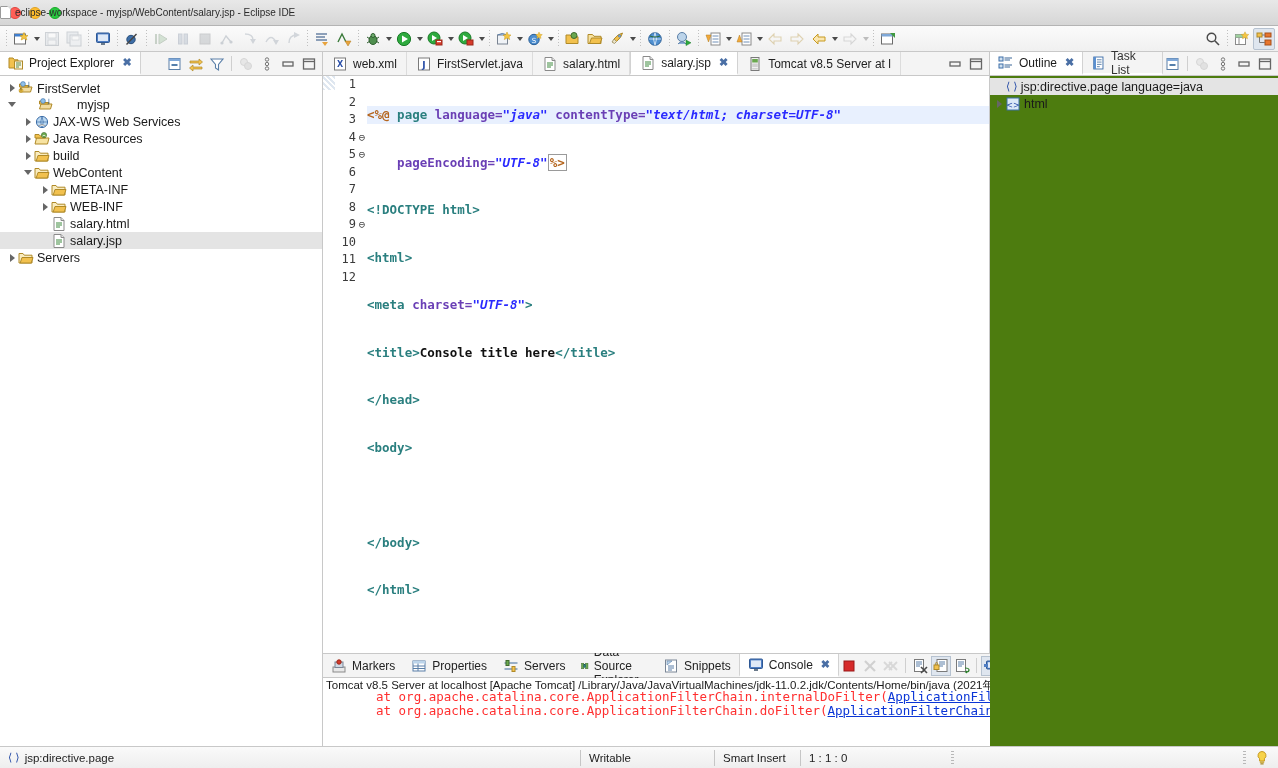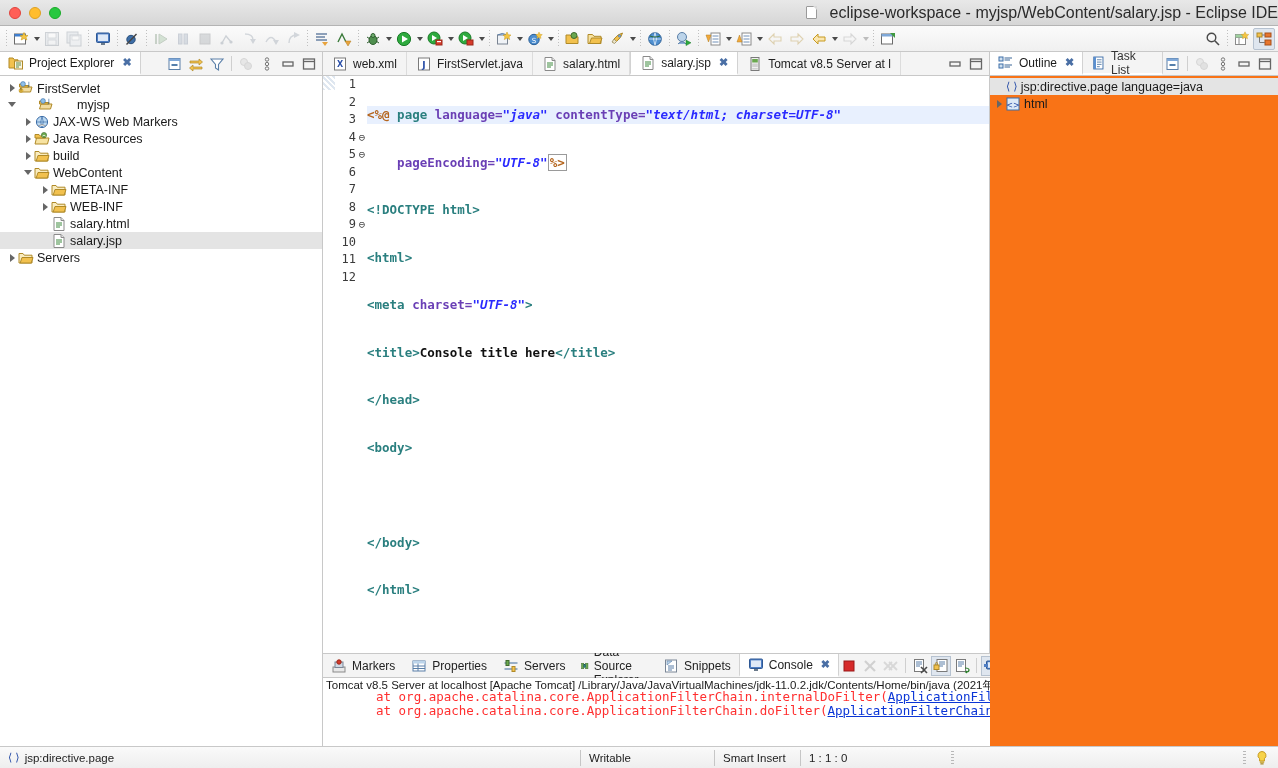--- a/index.html
+++ b/index.html
@@ -22,23 +22,23 @@
     position: relative;
     flex: 0 0 26px;
   }
   .traffic { display: flex; gap: 8px; padding-left: 9px; align-items: center; }
   .dot { width: 12px; height: 12px; border-radius: 50%; }
   .dot.r { background: #ff5f57; border: 1px solid #e0443e; }
   .dot.y { background: #ffbd2e; border: 1px solid #dea123; }
   .dot.g { background: #28c840; border: 1px solid #1aab29; }
   .title-center {
     position: absolute; left: 0; right: 0; top: 0; bottom: 0;
-    display: flex; align-items: center; justify-content: flex-end;
-    gap: 13px;
-    font-size: 16px; color: #2b2b2b;
+    display: flex; align-items: center; justify-content: flex-start;
+    gap: 4px;
+    font-size: 10px; color: #2b2b2b;
     pointer-events: none;
   }
   .title-doc-icon {
     width: 11px; height: 13px; background: #fff;
     border: 1px solid #9a9a9a; border-radius: 1px;
     position: relative;
   }
   .title-doc-icon:after {
     content: ""; position: absolute; top: -1px; right: -1px;
     border-left: 4px solid transparent; border-top: 4px solid #d8d8d8;
@@ -131,21 +131,21 @@
     border-bottom: 2px solid #ffffff; }
   .btools { margin-left: auto; display: flex; align-items: center; gap: 1px; padding-right: 3px; }
   .console-body { flex: 1 1 auto; overflow: hidden; background: #ffffff; padding-left: 3px; }
   .con-head { font-size: 11.5px; color: #1a1a1a; line-height: 14px; white-space: nowrap; }
   .con-line { font-family: "DejaVu Sans Mono", monospace; font-size: 12.5px; color: #ff2f2f;
     line-height: 14px; white-space: nowrap; }
   .con-link { color: #0a35d6; text-decoration: underline; }
   .con-line.clip { margin-top: -2px; }
 
   
-  .right-panel { width: 288px; flex: 0 0 288px; display: flex; flex-direction: column; background: #f97316; }
+  .right-panel { width: 288px; flex: 0 0 288px; display: flex; flex-direction: column; background: #4d7c0f; }
   .otree { flex: 1 1 auto; padding-top: 2px; font-size: 12.5px; }
   .orow { height: 17px; display: flex; align-items: center; white-space: nowrap; padding-left: 2px; }
   .orow.sel { background: #e4e4e4; }
 
   
   .statusbar { height: 22px; flex: 0 0 22px; display: flex; align-items: center;
     background: linear-gradient(to bottom, #fafafa, #eeeeee); border-top: 1px solid #c8c8c8;
     font-size: 11.5px; color: #222; }
   .sb-cell { display: flex; align-items: center; height: 22px; padding: 0 8px; gap: 5px; }
   .sb-div { width: 1px; height: 16px; background: #c6c6c6; }
@@ -547,21 +547,21 @@
 
         <div class="trow" style="padding-left:22px;">
           <span class="twist closed">
               <span class="ar"></span>
             </span>
           <svg class="ic" viewBox="0 0 16 16">
               <circle cx="8" cy="8" r="5.6" fill="#bcd9f2" stroke="#3d6ea8"></circle>
               <path d="M2.6 8 H13.4 M8 2.4 Q10.6 8 8 13.6 M8 2.4 Q5.4 8 8 13.6" stroke="#3d6ea8" fill="none" stroke-width=".7"></path>
               <path d="M4 12 Q8 9 12 12" fill="#e8e8e8" stroke="#8a8a8a" stroke-width=".7"></path>
             </svg>
-          <span class="tlabel">JAX-WS Web Markers</span>
+          <span class="tlabel">JAX-WS Web Services</span>
         </div>
 
         <div class="trow" style="padding-left:22px;">
           <span class="twist closed">
               <span class="ar"></span>
             </span>
           <svg class="ic" viewBox="0 0 16 16">
               <path d="M1 13 L2.5 7 L15 7 L13.5 13 Z" fill="#f7e3a2" stroke="#b08a28"></path>
               <path d="M1 7 L1 3.5 L5 3.5 L6.3 5 L11.5 5 L11.5 7 Z" fill="#f2c14e" stroke="#b08a28"></path>
               <circle cx="10" cy="4" r="2.6" fill="#6aa84f" stroke="#3f6b2e" stroke-width=".6"></circle>

